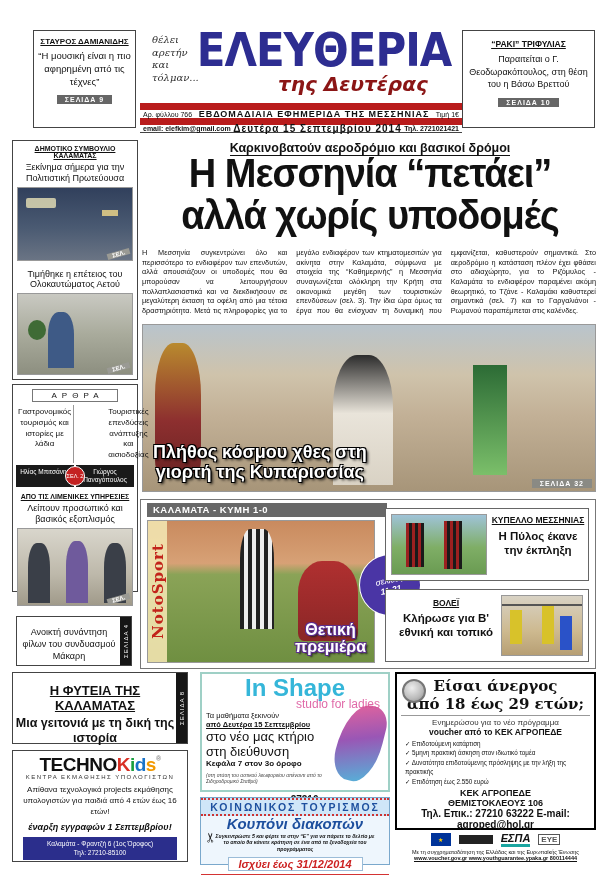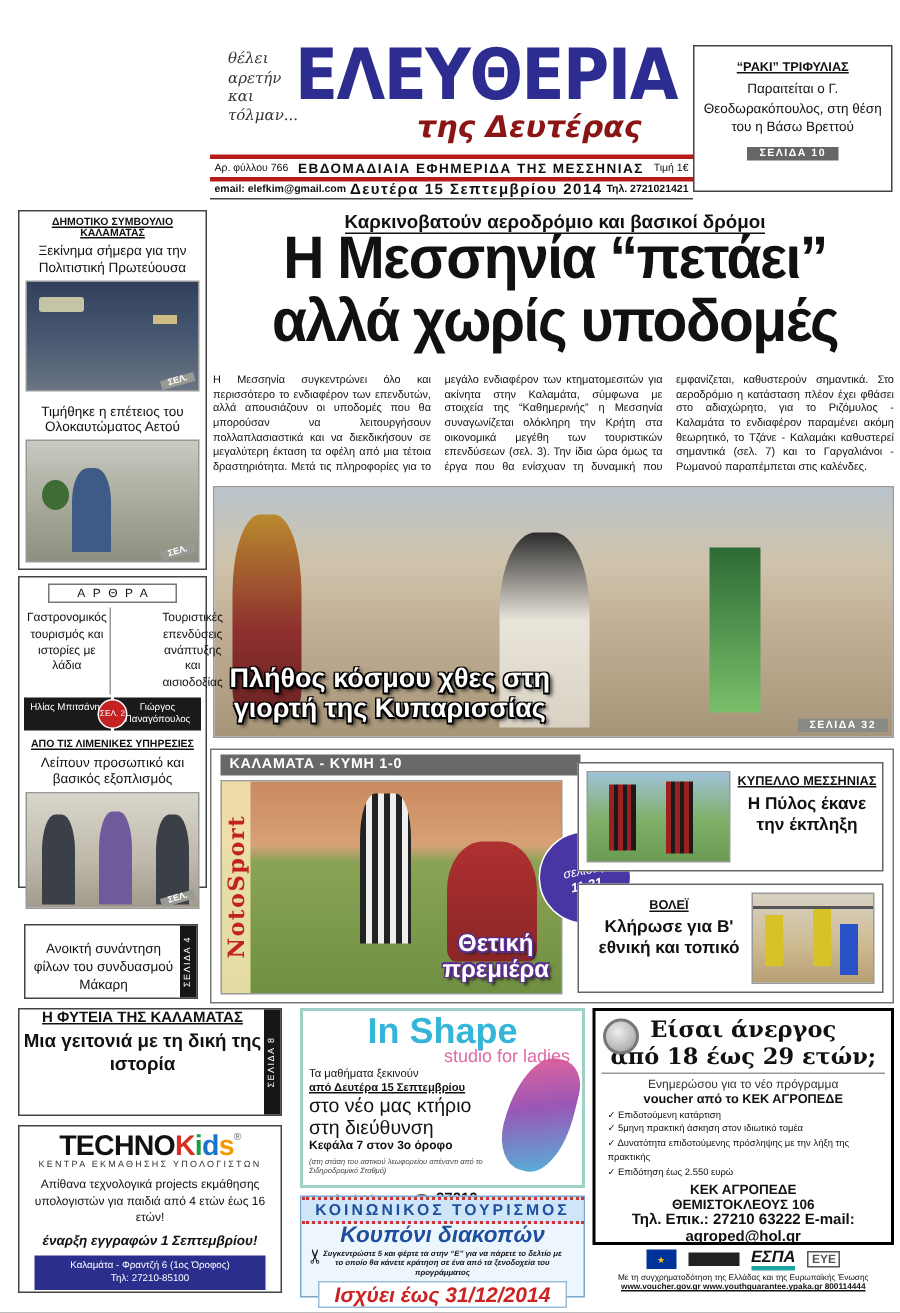--- a/index.html
+++ b/index.html
@@ -19,21 +19,21 @@
           font-size:6px;letter-spacing:1px;writing-mode:vertical-rl;transform:rotate(180deg);
           display:flex;align-items:center;justify-content:center;}
   .ph{border:1px solid #999;}
   
   #logo-title{font-size:42px;font-weight:900;color:#2d2d91;letter-spacing:-1px;line-height:0.95;
         font-family:"DejaVu Sans",sans-serif;transform:scaleY(1.12);}
   #logo-sub{font-size:20px;font-weight:bold;font-style:italic;color:#8b1515;margin-top:2px;
         padding-left:90px;font-family:"DejaVu Sans",sans-serif;}
   .slog{font-family:"DejaVu Serif",serif;font-style:italic;font-size:10px;color:#333;line-height:1.25;}
   .irow{display:flex;justify-content:space-between;align-items:center;height:15px;padding:0 3px;
-        border-top:3px solid #b91c1c;}
+        border-top:7px solid #b91c1c;}
   .irow:last-child{border-bottom:1px solid #444;}
   .i-sm{font-size:7px;}
   .i-md{font-size:9px;font-weight:bold;letter-spacing:1px;}
   .i-dt{font-size:10px;font-weight:bold;letter-spacing:1px;}
   
   #kicker span{border-bottom:1.5px solid #111;}
   #headline{font-size:38px;font-weight:900;line-height:1.04;letter-spacing:-1px;
         font-family:"Liberation Sans",sans-serif;transform:scaleY(1.05);}
   #lead-body{column-count:3;column-gap:9px;font-size:7.3px;line-height:1.32;text-align:justify;}
   .capt{color:#fff;font-weight:800;font-size:18px;line-height:1.15;text-align:center;
@@ -56,20 +56,25 @@
   .chk{font-size:6.3px;line-height:1.5;}
   .chk::before{content:"✓ ";}
   .blue-bar{background:#2b2e8c;color:#fff;font-size:6.5px;text-align:center;line-height:1.4;
         padding:2px 0;margin:5px 8px 0;}
 </style>
 </head>
 <body>
 
 <div id="page">
 
+  <div class="abs box ctr" style="left:33px;top:30px;width:103px;height:98px;padding:6px 3px;">
+    <div class="bold und" style="font-size:8px;">ΣΤΑΥΡΟΣ ΔΑΜΙΑΝΙΔΗΣ</div>
+    <div style="font-size:9.5px;line-height:1.35;margin-top:4px;">“Η μουσική είναι η πιο αφηρημένη από τις τέχνες”</div>
+    <span class="pbadge" style="margin-top:4px;">ΣΕΛΙΔΑ 9</span>
+  </div>
 
   <div class="abs slog" style="left:152px;top:34px;width:60px;">
     <div>θέλει</div>
     <div>αρετήν</div>
     <div>και τόλμαν...</div>
   </div>
 
   <div class="abs" style="left:188px;top:30px;width:272px;">
     <div id="logo-title" class="ctr">ΕΛΕΥΘΕΡΙΑ</div>
     <div id="logo-sub">της Δευτέρας</div>
@@ -212,21 +217,21 @@
       <span class="cbadge">ΣΕΛ.</span>
     </div>
   </div>
 
   <div class="abs box" style="left:16px;top:616px;width:116px;height:50px;">
     <div class="ctr" style="font-size:9px;line-height:1.35;padding:9px 14px 0 4px;">Ανοικτή συνάντηση φίλων του συνδυασμού Μάκαρη</div>
     <div class="vbadge">ΣΕΛΙΔΑ 4</div>
   </div>
 
   <div class="abs box" style="left:12px;top:672px;width:176px;height:72px;">
-    <div class="ctr bold und" style="font-size:10px;padding-right:10px;">Η ΦΥΤΕΙΑ ΤΗΣ ΚΑΛΑΜΑΤΑΣ</div>
+    <div class="ctr bold und" style="font-size:13px;margin-top:10px;padding-right:10px;">Η ΦΥΤΕΙΑ ΤΗΣ ΚΑΛΑΜΑΤΑΣ</div>
     <div class="ctr bold" style="font-size:12.5px;line-height:1.2;margin-top:3px;padding-right:10px;">Μια γειτονιά με τη δική της ιστορία</div>
     <div class="vbadge">ΣΕΛΙΔΑ 8</div>
   </div>
 
   <div class="abs box" style="left:12px;top:750px;width:176px;height:112px;padding:4px 2px;">
     <div class="ctr" style="font-weight:900;font-size:19px;letter-spacing:-0.5px;line-height:1;"><span>TECHNO</span><span style="color:#d93025;">K</span><span style="color:#1a9e3f;">i</span><span style="color:#1a73c8;">d</span><span style="color:#f29900;">s</span><span style="font-size:7px;color:#888;vertical-align:top;">®</span></div>
     <div class="ctr" style="font-size:6px;letter-spacing:1.5px;color:#333;">ΚΕΝΤΡΑ ΕΚΜΑΘΗΣΗΣ ΥΠΟΛΟΓΙΣΤΩΝ</div>
     <div class="ctr" style="font-size:8px;line-height:1.35;margin:5px 8px 0;">Απίθανα τεχνολογικά projects εκμάθησης υπολογιστών για παιδιά από 4 ετών έως 16 ετών!</div>
     <div class="ctr bold" style="font-size:9px;font-style:italic;margin-top:5px;">έναρξη εγγραφών 1 Σεπτεμβρίου!</div>
     <div class="blue-bar">
@@ -257,21 +262,21 @@
   </div>
 
   <div class="abs" style="left:200px;top:797px;width:190px;height:68px;border:1px solid #7aa8cc;
        background:#eef6fd;">
     <div style="background:#cfe6f8;color:#1d4f9e;font-size:10.5px;font-weight:bold;letter-spacing:2px;
          text-align:center;border-top:2px dotted #cc3333;border-bottom:2px dotted #cc3333;padding:1px 0;">ΚΟΙΝΩΝΙΚΟΣ ΤΟΥΡΙΣΜΟΣ</div>
     <div class="ctr bold" style="font-size:15px;font-style:italic;color:#1d4f9e;line-height:1.1;">Κουπόνι διακοπών</div>
     <div class="ctr bold" style="font-size:5.2px;font-style:italic;line-height:1.3;margin:0 14px;">Συγκεντρώστε 5 και φέρτε τα στην “Ε” για να πάρετε το δελτίο με το οποίο θα κάνετε κράτηση σε ένα από τα ξενοδοχεία του προγράμματος</div>
     <div class="ctr" style="margin-top:1px;">
       <span style="display:inline-block;background:#fff;border:1px solid #9bbcd8;color:#c22;
-            font-weight:bold;font-style:italic;font-size:14px;padding:0 10px;">Ισχύει έως 31/12/2014</span>
+            font-weight:bold;font-style:italic;font-size:11px;padding:0 10px;">Ισχύει έως 31/12/2014</span>
     </div>
     <div style="background:#d43333;color:#fff;font-size:6.5px;font-weight:bold;text-align:right;
          padding:1px 5px;margin-top:2px;">ΝΕΟΙ ΠΡΟΟΡΙΣΜΟΙ ΣΤΗ ΣΕΛΙΔΑ 21</div>
     <div class="abs" style="left:4px;top:32px;font-size:13px;transform:rotate(-90deg);">✂</div>
   </div>
 
   <div class="abs" style="left:395px;top:672px;width:201px;height:158px;border:2px solid #000;
        background:#fff;padding:3px 4px;">
     <div class="abs" style="left:5px;top:5px;width:24px;height:24px;border-radius:50%;
          background:radial-gradient(circle at 40% 35%,#eee 0%,#bbb 60%,#888 100%);

